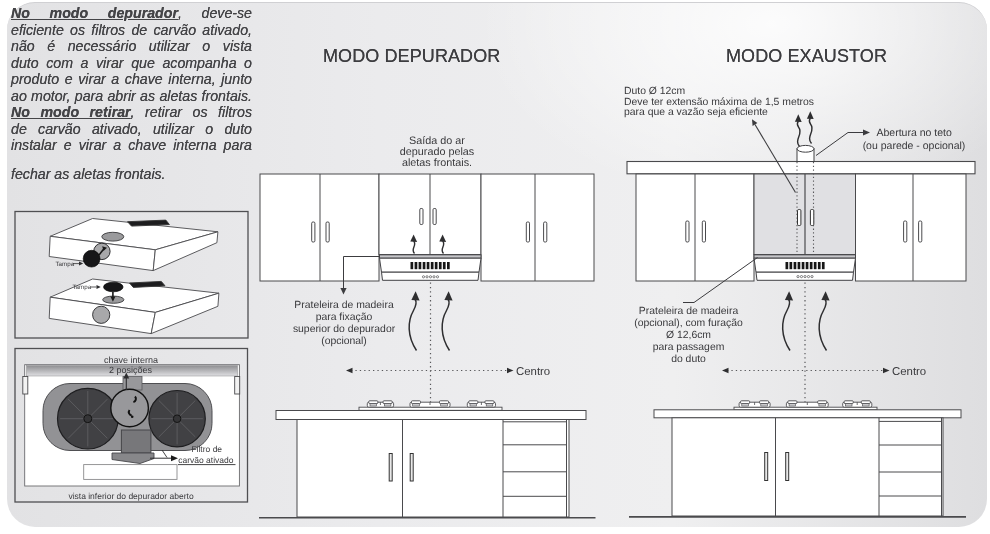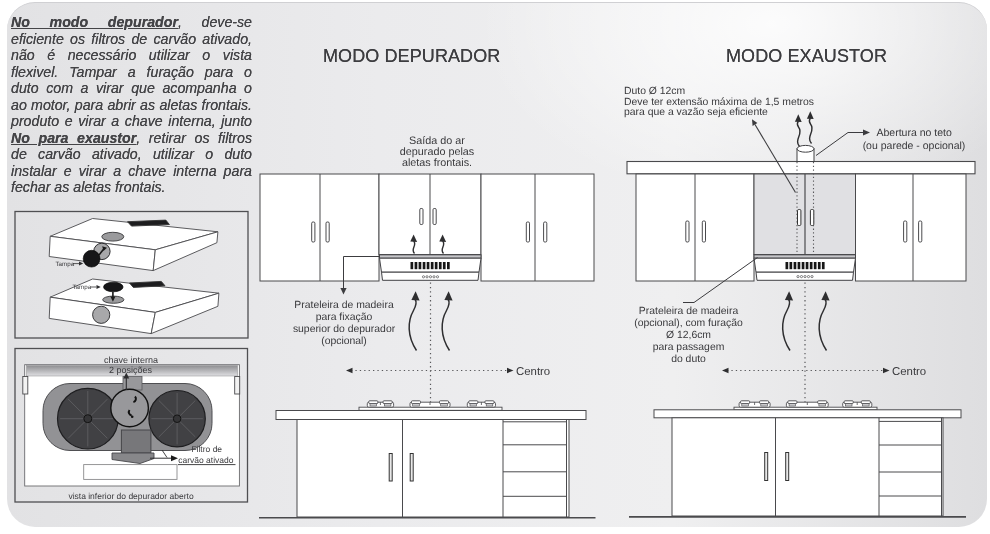--- a/index.html
+++ b/index.html
@@ -2,44 +2,43 @@
 <html><head>
 <meta charset="utf-8">
 <style>
   html,body{margin:0;padding:0;background:#ffffff;width:990px;height:534px;overflow:hidden;}
   body{font-family:"Liberation Sans", sans-serif;position:relative;}
   .card{position:absolute;left:7px;top:2px;width:980px;height:525px;border-radius:28px;border-top:1px solid #d0d0d3;box-sizing:border-box;
     background:
       radial-gradient(ellipse 420px 260px at 78% 4%, rgba(255,255,255,.85), rgba(255,255,255,0) 70%),
       linear-gradient(to right, #e2e2e4 0%, #ebebed 38%, #efeff0 68%, #dedee0 100%);
   }
-  .para{text-shadow:0 0 0.35px #444447;position:absolute;left:11px;top:14px;width:241px;font-size:14.2px;line-height:16.5px;
+  .para{text-shadow:0 0 0.35px #444447;position:absolute;left:11px;top:5px;width:241px;font-size:14.2px;line-height:16.5px;
     font-style:italic;color:#444447;}
   .para div{text-align:justify;text-align-last:justify;}
-  .para div.last{text-align-last:left;}
+  .para div.last{text-align-last:left;margin-top:12px;}
   .para b{font-weight:bold;}
   .title{text-shadow:0 0 0.4px #3d3d40;position:absolute;font-size:18px;color:#3d3d40;letter-spacing:0.1px;white-space:nowrap;}
   svg{position:absolute;left:0;top:0;}
   svg text{font-family:"Liberation Sans", sans-serif;fill:#39393c;}
   svg{text-rendering:geometricPrecision;}
 </style>
 </head>
 <body>
 
 <div class="card"></div>
 
 <div class="para">
   <div><b><u>No modo depurador</u></b>, deve-se</div>
   <div>eficiente os filtros de carvão ativado,</div>
   <div>não é necessário utilizar o vista</div>
-  <div>flexivel. Tampar a furação para o</div>
   <div>duto com a virar que acompanha o</div>
+  <div>produto e virar a chave interna, junto</div>
   <div>ao motor, para abrir as aletas frontais.</div>
-  <div>produto e virar a chave interna, junto</div>
-  <div><b><u>No para exaustor</u></b>, retirar os filtros</div>
+  <div><b><u>No modo retirar</u></b>, retirar os filtros</div>
   <div>de carvão ativado, utilizar o duto</div>
   <div>instalar e virar a chave interna para</div>
   <div class="last">fechar as aletas frontais.</div>
 </div>
 
 <div class="title" id="t1" style="left:323px;top:46px;">MODO DEPURADOR</div>
 
 <div class="title" id="t2" style="left:726px;top:46px;text-align:right;">MODO EXAUSTOR</div>
 
 <svg width="990" height="534" viewBox="0 0 990 534">

